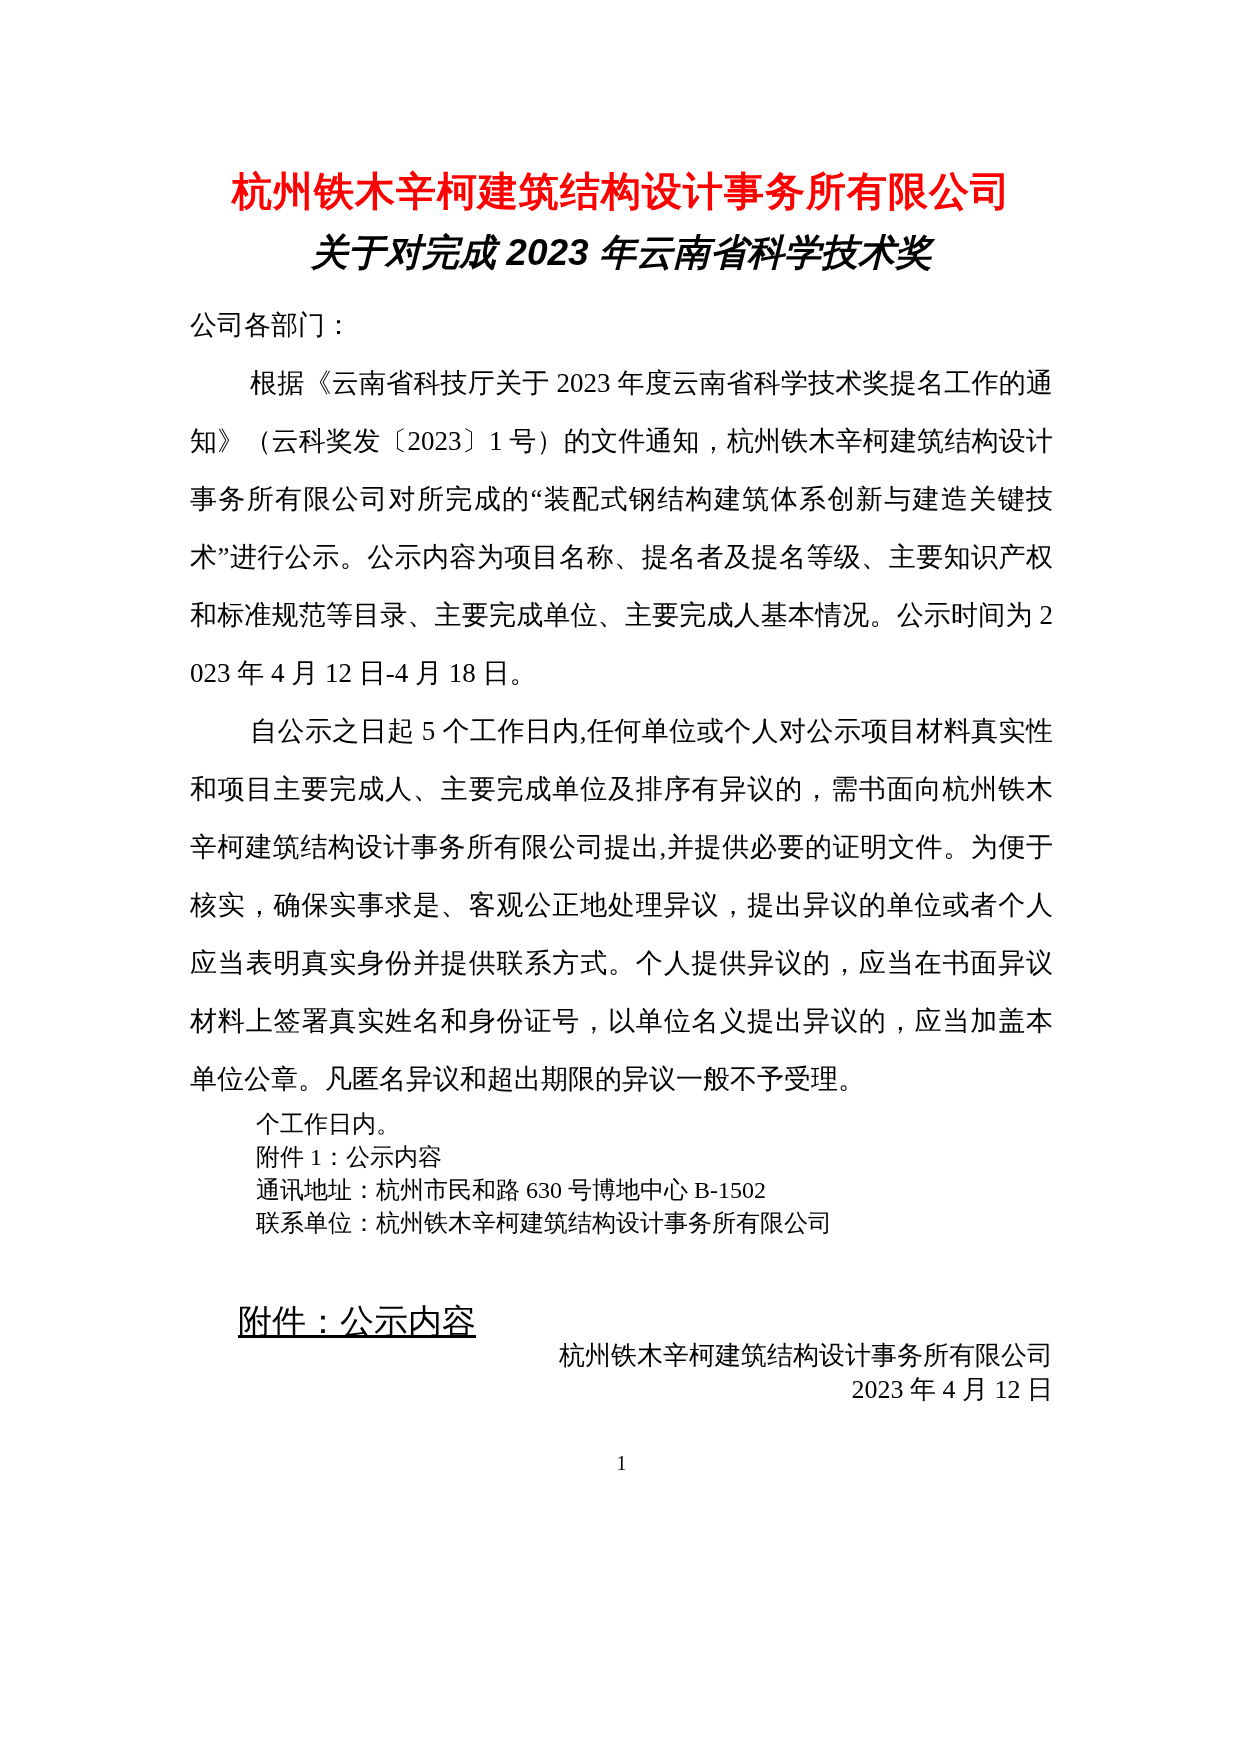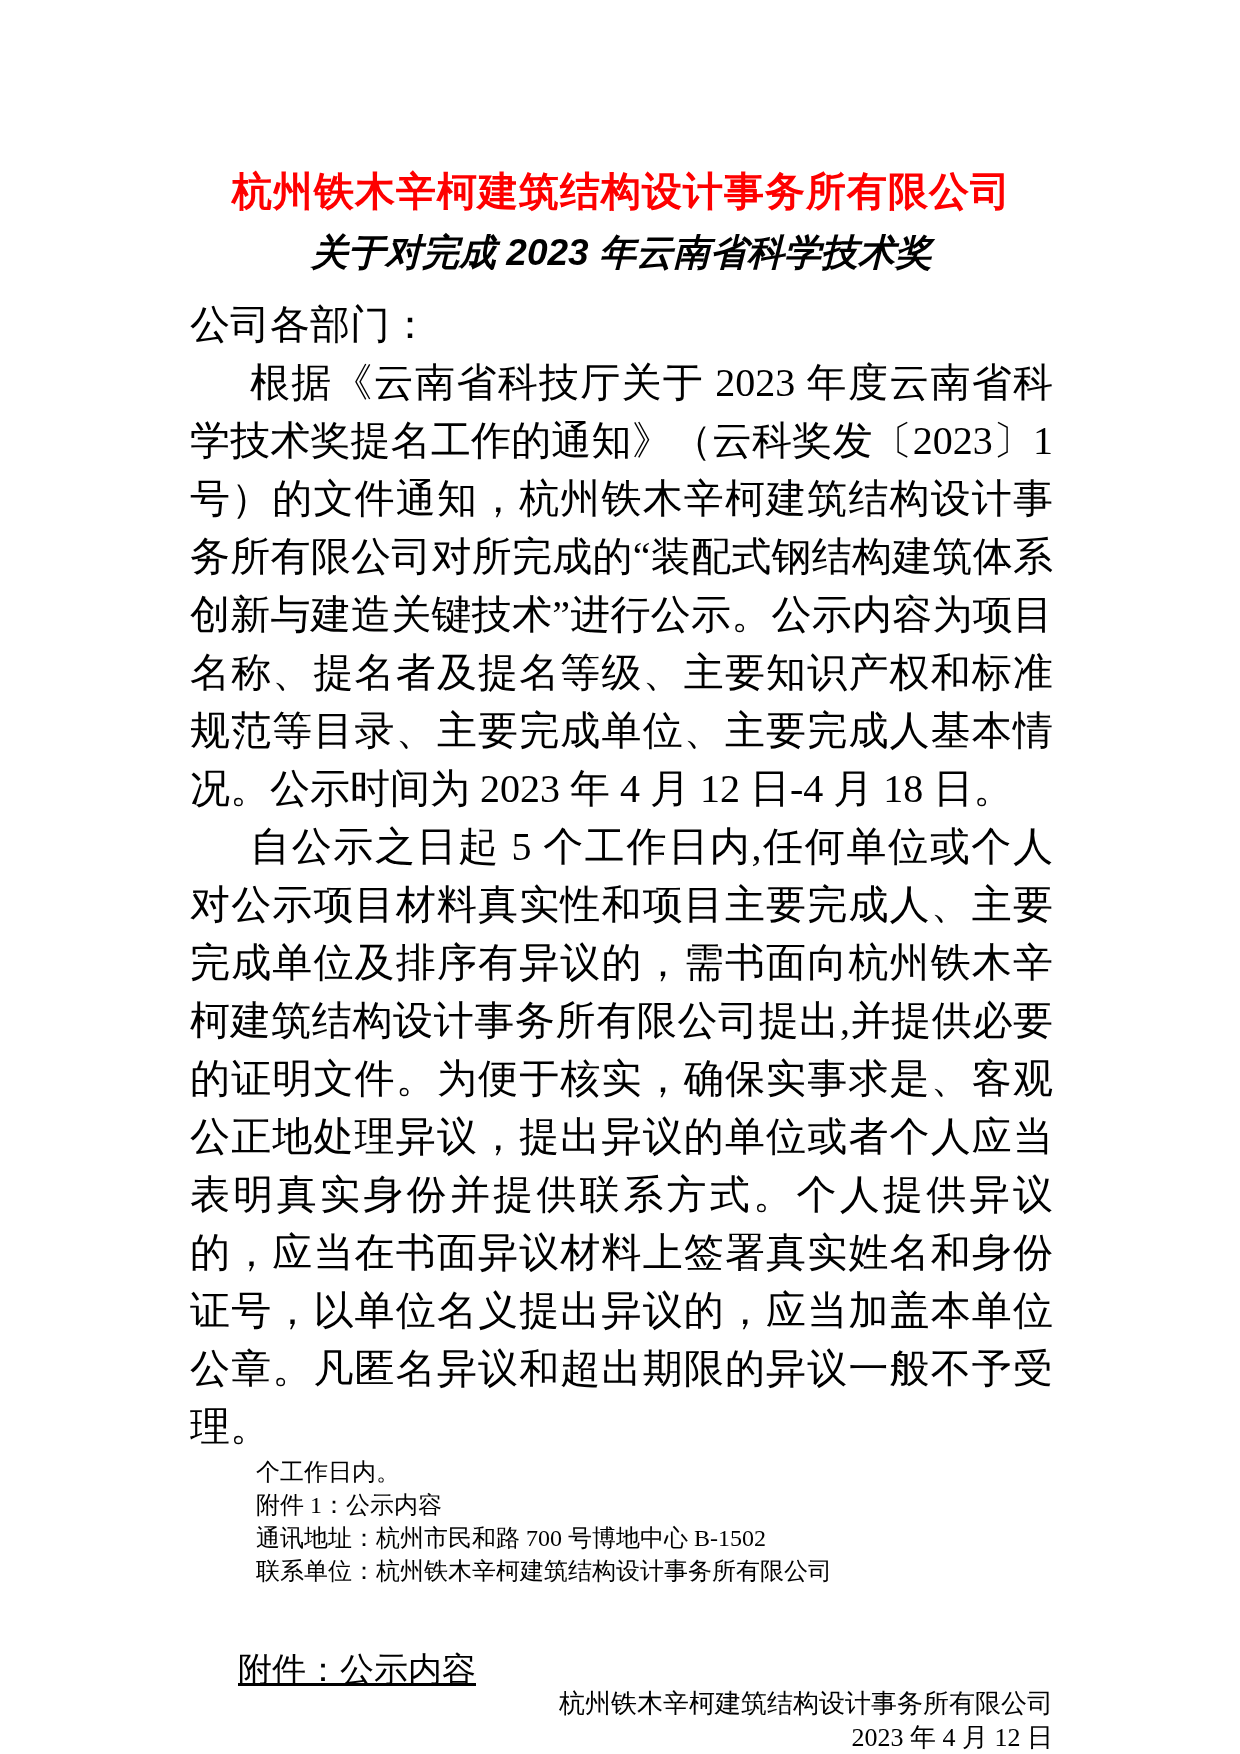--- a/index.html
+++ b/index.html
@@ -33,21 +33,21 @@
     font-family: "Liberation Sans", "DejaVu Sans", sans-serif;
     font-weight: bold;
     font-size: 37px;
     line-height: 59px;
     text-align: center;
     color: #000000;
     font-style: italic;
   }
   .body-text {
     margin-top: 14px;
-    font-size: 40px;
+    font-size: 27px;
     line-height: 58px;
     text-align: justify;
     text-justify: inter-ideograph;
     word-break: break-all;
   }
   .body-text .para {
     text-indent: 60px;
   }
   .small-block {
     font-size: 24px;
@@ -86,21 +86,21 @@
 
   <div class="body-text">
     <div class="salutation">公司各部门：</div>
     <div class="para">根据《云南省科技厅关于 2023 年度云南省科学技术奖提名工作的通知》（云科奖发〔2023〕1 号）的文件通知，杭州铁木辛柯建筑结构设计事务所有限公司对所完成的“装配式钢结构建筑体系创新与建造关键技术”进行公示。公示内容为项目名称、提名者及提名等级、主要知识产权和标准规范等目录、主要完成单位、主要完成人基本情况。公示时间为 2023 年 4 月 12 日-4 月 18 日。</div>
     <div class="para">自公示之日起 5 个工作日内,任何单位或个人对公示项目材料真实性和项目主要完成人、主要完成单位及排序有异议的，需书面向杭州铁木辛柯建筑结构设计事务所有限公司提出,并提供必要的证明文件。为便于核实，确保实事求是、客观公正地处理异议，提出异议的单位或者个人应当表明真实身份并提供联系方式。个人提供异议的，应当在书面异议材料上签署真实姓名和身份证号，以单位名义提出异议的，应当加盖本单位公章。凡匿名异议和超出期限的异议一般不予受理。</div>
   </div>
 
   <div class="small-block">
     <div>个工作日内。</div>
     <div>附件 1：公示内容</div>
-    <div>通讯地址：杭州市民和路 700 号博地中心 B-1502</div>
+    <div>通讯地址：杭州市民和路 630 号博地中心 B-1502</div>
     <div>联系单位：杭州铁木辛柯建筑结构设计事务所有限公司</div>
   </div>
 
   <div class="attachment-line">附件：公示内容</div>
 
   <div class="signature-block">
     <div>杭州铁木辛柯建筑结构设计事务所有限公司</div>
     <div>2023 年 4 月 12 日</div>
   </div>
 

